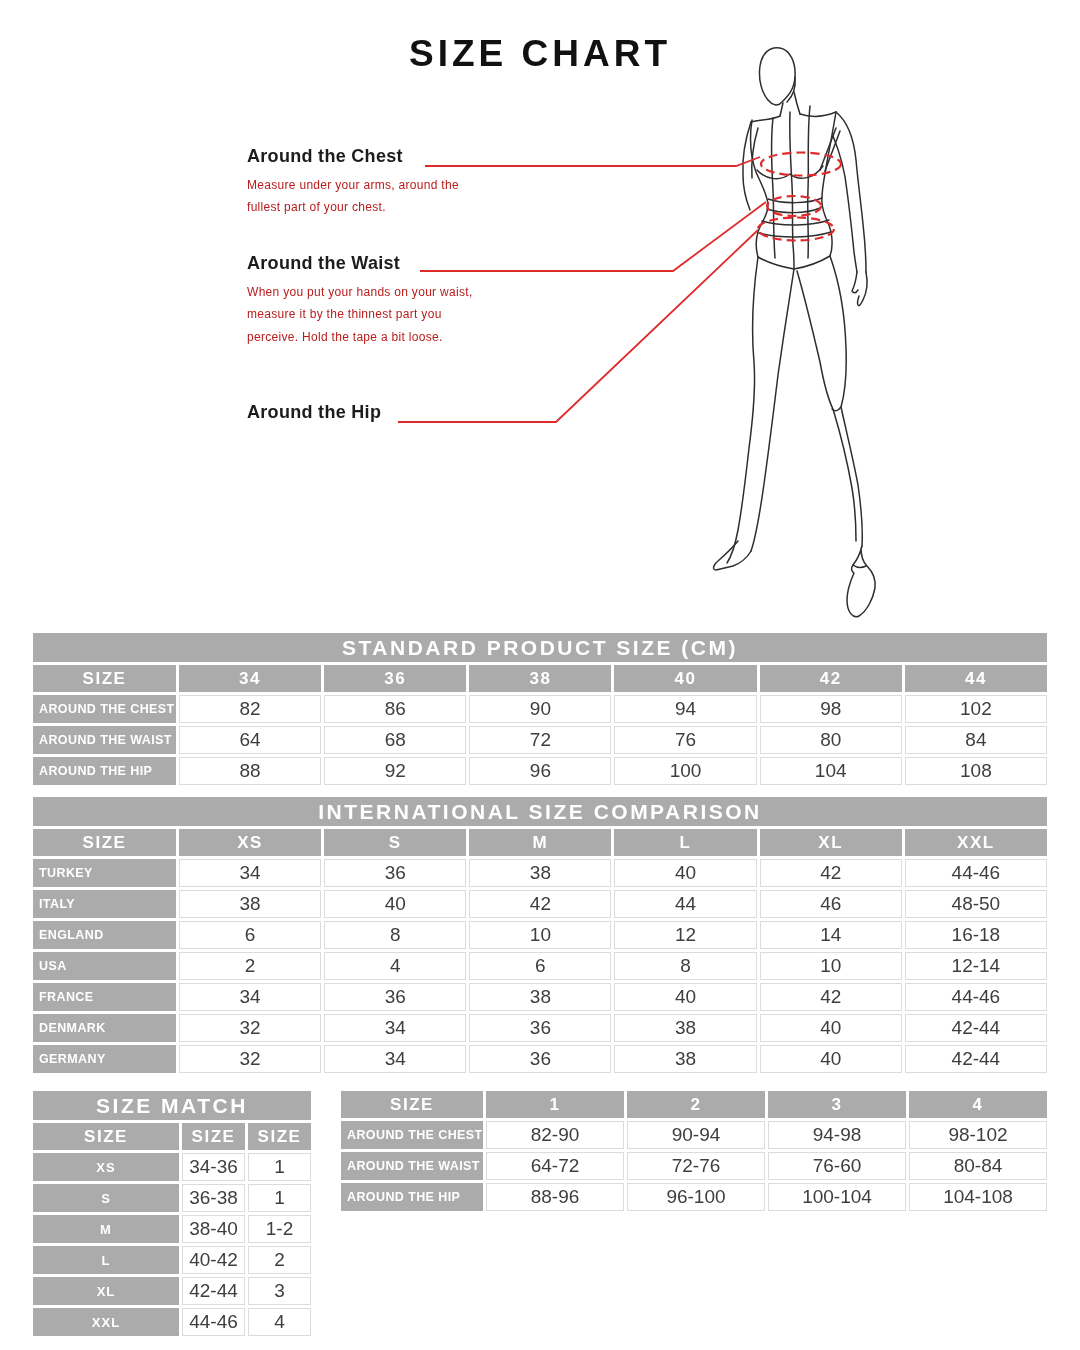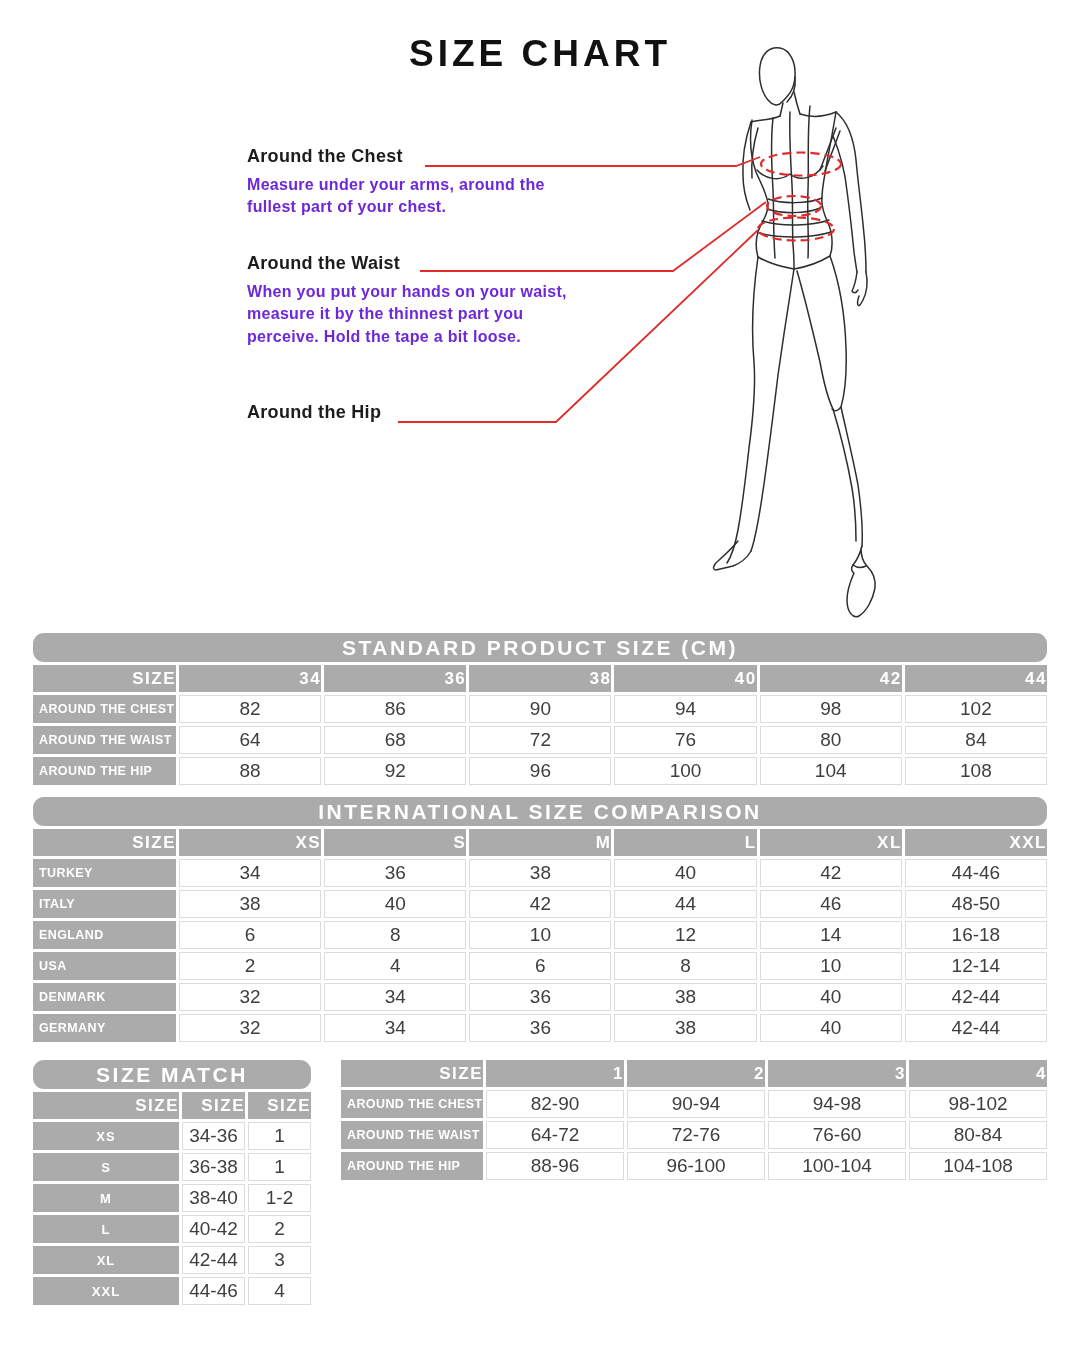--- a/index.html
+++ b/index.html
@@ -11,39 +11,39 @@
   }
   .page-title {
     position:absolute; top:33px; left:0; width:1080px;
     text-align:center; font-size:37px; font-weight:700;
     letter-spacing:4px; color:#111;
   }
   .figure-svg { position:absolute; top:0; left:0; pointer-events:none; }
 
   .annot { position:absolute; left:247px; }
   .annot h3 { font-size:18px; font-weight:700; color:#1c1c1c; letter-spacing:0.3px; margin-bottom:7px; }
-  .annot p  { font-size:16px; color:#6d28d9; line-height:22.4px; letter-spacing:0.3px; white-space:pre-line;font-weight:bold; }
+  .annot p  { font-size:12px; color:#b91c1c; line-height:22.4px; letter-spacing:0.3px; white-space:pre-line; }
   .annot-chest { top:146px; }
   .annot-waist { top:253px; }
   .annot-hip   { top:402px; }
 
   .tables-wrap { position:absolute; left:30px; top:630px; width:1020px; }
 
   table.sizes-table {
     border-collapse:separate; border-spacing:3px;
     table-layout:fixed; width:100%;
   }
   .sizes-table th, .sizes-table td { overflow:hidden; white-space:nowrap; }
   th.band {
     background:#ababab; color:#fff; height:29px;
-    font-size:21px; font-weight:700; letter-spacing:2.5px; text-align:center;border-radius:11px;
+    font-size:21px; font-weight:700; letter-spacing:2.5px; text-align:center;
   }
   th.hcell {
     background:#ababab; color:#fff; height:27px;
-    font-size:17px; font-weight:700; letter-spacing:1.5px; text-align:right;
+    font-size:17px; font-weight:700; letter-spacing:1.5px; text-align:center;
   }
   th.label {
     background:#ababab; color:#fff; height:28px;
     font-size:12.5px; font-weight:700; letter-spacing:0.4px;
     text-align:left; padding-left:6px;
   }
   td.dcell {
     background:#fff; border:1px solid #dcdcdc; height:28px;
     color:#3e3e3e; font-size:19px; font-weight:400; text-align:center;
   }
@@ -248,20 +248,29 @@
           <tr>
             <th class="label">USA</th>
             <td class="dcell">2</td>
             <td class="dcell">4</td>
             <td class="dcell">6</td>
             <td class="dcell">8</td>
             <td class="dcell">10</td>
             <td class="dcell">12-14</td>
           </tr>
           <tr>
+            <th class="label">FRANCE</th>
+            <td class="dcell">34</td>
+            <td class="dcell">36</td>
+            <td class="dcell">38</td>
+            <td class="dcell">40</td>
+            <td class="dcell">42</td>
+            <td class="dcell">44-46</td>
+          </tr>
+          <tr>
             <th class="label">DENMARK</th>
             <td class="dcell">32</td>
             <td class="dcell">34</td>
             <td class="dcell">36</td>
             <td class="dcell">38</td>
             <td class="dcell">40</td>
             <td class="dcell">42-44</td>
           </tr>
           <tr>
             <th class="label">GERMANY</th>

